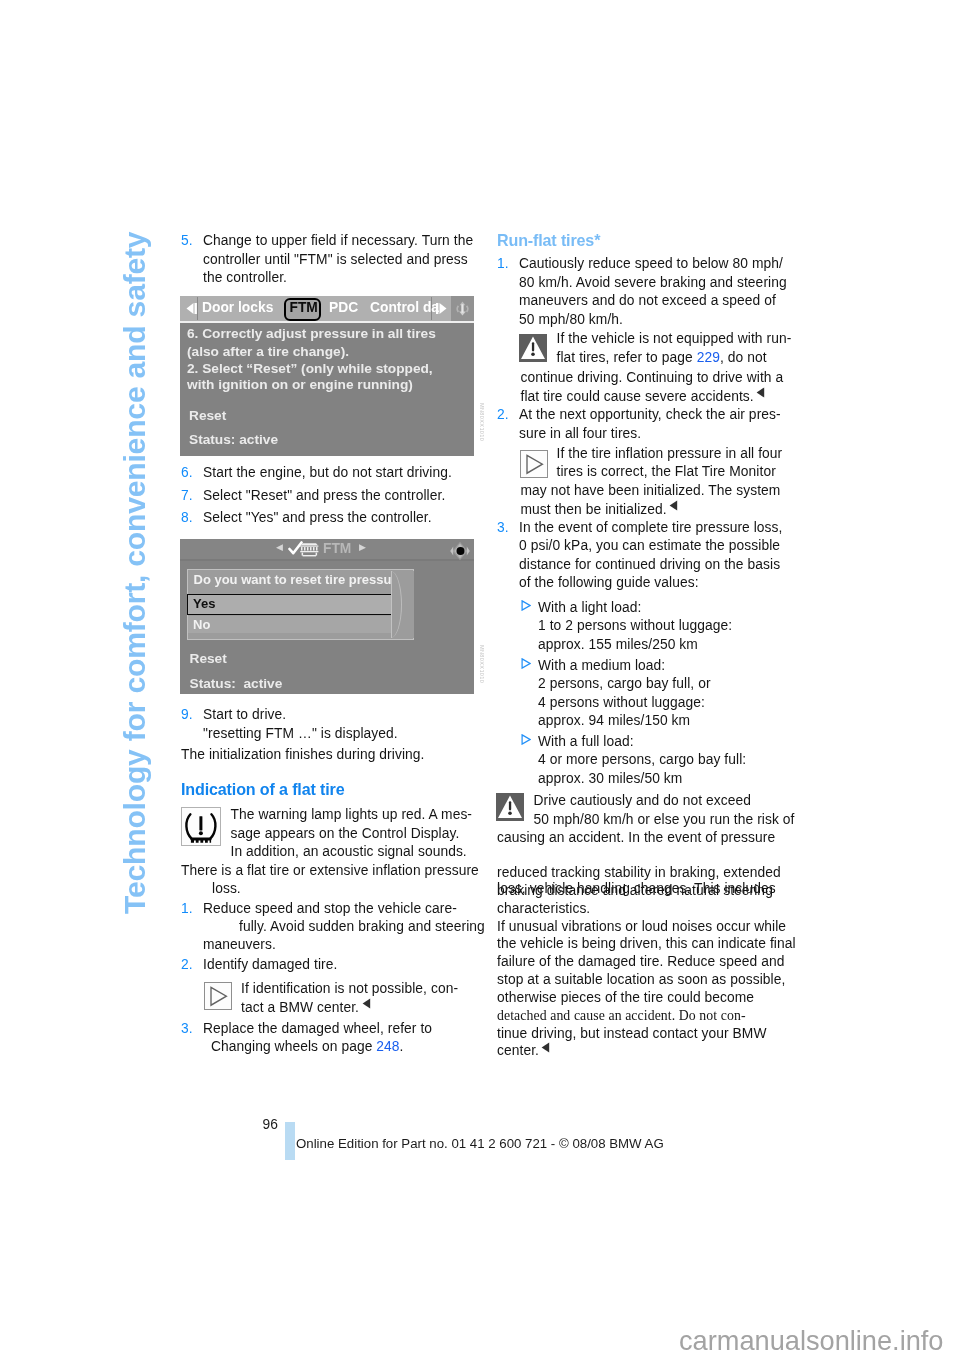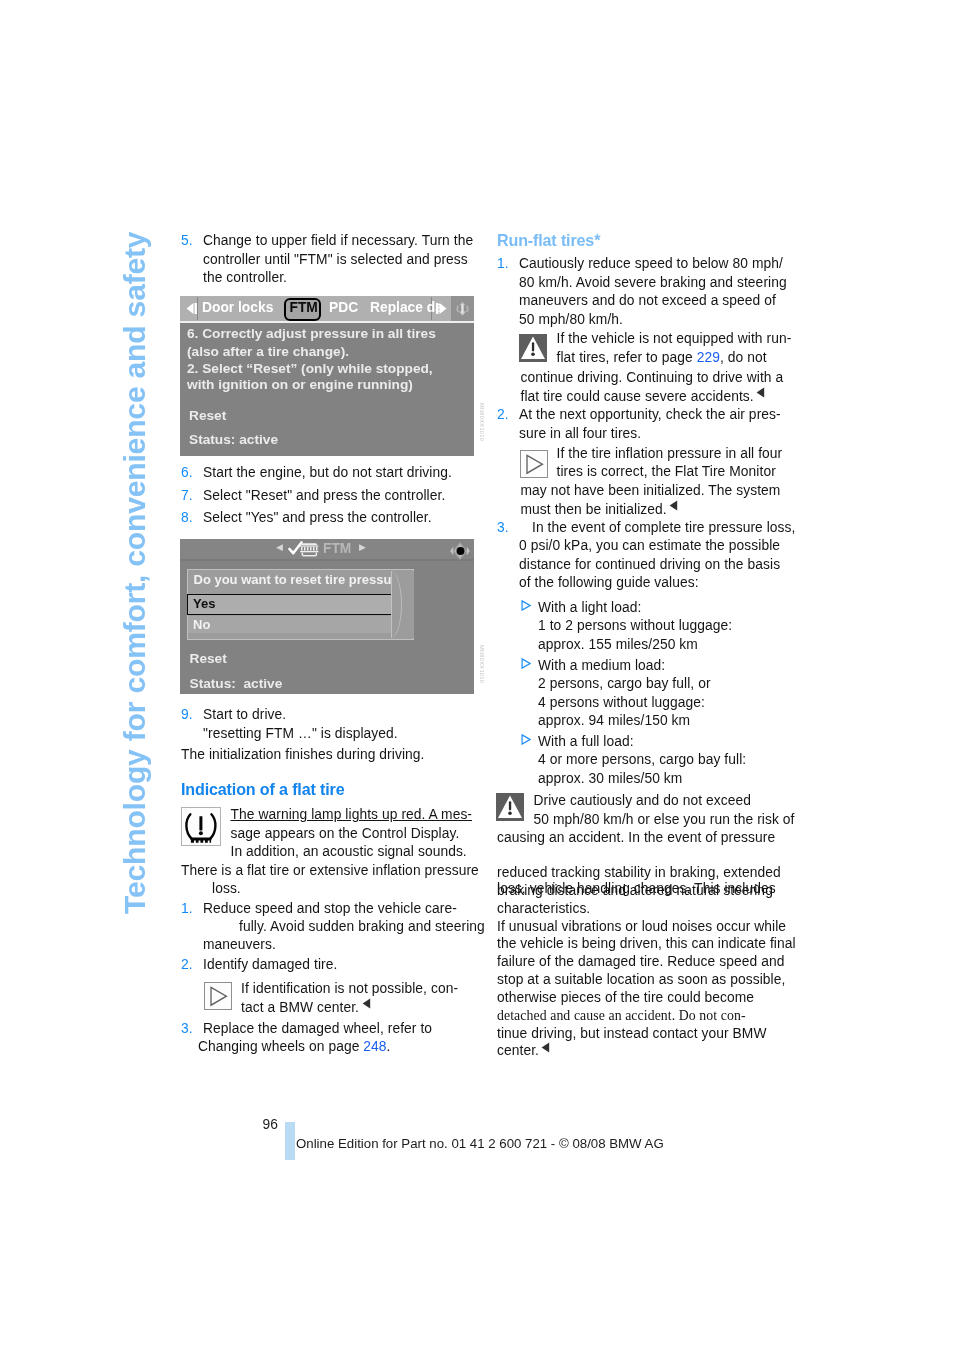--- a/index.html
+++ b/index.html
@@ -76,21 +76,21 @@
 
     <span class="ico" style="left:180.5px;top:807px;"><svg width="40" height="39" viewBox="0 0 40 39">
           <rect x="0.5" y="0.5" width="39" height="38" fill="#fdfdfd" stroke="#b2b2b2" stroke-width="1"></rect>
           <path d="M9.4 7.3 C3.6 13.6 4.2 25.0 10.5 31.6" fill="none" stroke="#050505" stroke-width="2.4" stroke-linecap="round"></path>
           <path d="M30.4 7.3 C36.2 13.6 35.6 25.0 29.3 31.6" fill="none" stroke="#050505" stroke-width="2.4" stroke-linecap="round"></path>
           <rect x="9.6" y="30.6" width="20.8" height="2.9" rx="1.3" fill="#050505"></rect>
           <path d="M9.9 32.4 L9.9 35.8 L13.0 35.8 L13.0 33.0 L14.8 33.0 L14.8 35.8 L17.6 35.8 L17.6 33.0 L19.4 33.0 L19.4 35.8 L22.2 35.8 L22.2 33.0 L24.0 33.0 L24.0 35.8 L26.8 35.8 L26.8 33.0 L28.6 33.0 L28.6 35.8 L30.1 35.8 L30.1 32.4 Z" fill="#050505"></path>
           <rect x="18.4" y="9.2" width="3.0" height="14.2" rx="0.4" fill="#050505"></rect>
           <circle cx="19.9" cy="26.2" r="2.0" fill="#050505"></circle>
         </svg></span>
-    <div class="ln" style="left:230.5px;top:808px;text-decoration:underline;">The warning lamp lights up red. A mes-</div>
+    <div class="ln" style="left:230.5px;top:808px;">The warning lamp lights up red. A mes-</div>
     <div class="ln" style="left:230.5px;top:826.5px;">sage appears on the Control Display.</div>
     <div class="ln" style="left:230.5px;top:845px;">In addition, an acoustic signal sounds.</div>
     <div class="ln" style="left:181px;top:863.5px;">There is a flat tire or extensive inflation pressure</div>
     <div class="ln" style="left:181px;top:882px;padding-left:31px;">loss.</div>
 
     <div class="num" style="left:181px;top:901.5px;">1.</div>
     <div class="ln" style="left:203px;top:901.5px;">Reduce speed and stop the vehicle care-</div>
     <div class="ln" style="left:203px;top:919.5px;margin-left:36px;">fully. Avoid sudden braking and steering</div>
     <div class="ln" style="left:203px;top:937.8px;">maneuvers.</div>
 
@@ -101,21 +101,21 @@
           <rect x="0.5" y="0.5" width="27" height="27" fill="#fdfdfd" stroke="#8f8f8f" stroke-width="1"></rect>
           <polygon points="7.0,5.3 22.4,14.2 7.0,23.2" fill="none" stroke="#636363" stroke-width="1.35" stroke-linejoin="miter"></polygon>
         </svg></span>
     <div class="ln" style="left:241px;top:982px;">If identification is not possible, con-</div>
     <div class="ln" style="left:241px;top:1000.5px;"><span>tact a BMW center.</span><span class="endmark"><svg width="9" height="11" viewBox="0 0 9 11">
             <polygon points="8.2,0.4 8.2,10.6 0.6,5.5" fill="#303030"></polygon>
           </svg></span></div>
 
     <div class="num" style="left:181px;top:1021.5px;">3.</div>
     <div class="ln" style="left:203px;top:1021.5px;">Replace the damaged wheel, refer to</div>
-    <div class="ln" style="left:198px;top:1040px;"><span>Changing wheels on page </span><span class="blue">248</span><span>.</span></div>
+    <div class="ln" style="left:211px;top:1040px;"><span>Changing wheels on page </span><span class="blue">248</span><span>.</span></div>
   </div>
 
   <div>
     <div class="sect light" style="left:497px;top:231.8px;">Run-flat tires*</div>
 
     <div class="num" style="left:497px;top:257px;">1.</div>
     <div class="ln" style="left:519px;top:257px;">Cautiously reduce speed to below 80 mph/</div>
     <div class="ln" style="left:519px;top:275.5px;">80 km/h. Avoid severe braking and steering</div>
     <div class="ln" style="left:519px;top:294px;">maneuvers and do not exceed a speed of</div>
     <div class="ln" style="left:519px;top:312.5px;">50 mph/80 km/h.</div>
@@ -142,21 +142,21 @@
           <polygon points="7.0,5.3 22.4,14.2 7.0,23.2" fill="none" stroke="#636363" stroke-width="1.35" stroke-linejoin="miter"></polygon>
         </svg></span>
     <div class="ln" style="left:556.5px;top:447.3px;">If the tire inflation pressure in all four</div>
     <div class="ln" style="left:556.5px;top:465.3px;">tires is correct, the Flat Tire Monitor</div>
     <div class="ln" style="left:520.5px;top:484px;">may not have been initialized. The system</div>
     <div class="ln" style="left:520.5px;top:502.5px;"><span>must then be initialized.</span><span class="endmark"><svg width="9" height="11" viewBox="0 0 9 11">
             <polygon points="8.2,0.4 8.2,10.6 0.6,5.5" fill="#303030"></polygon>
           </svg></span></div>
 
     <div class="num" style="left:497px;top:520.5px;">3.</div>
-    <div class="ln" style="left:519px;top:520.5px;margin-left:13px;">In the event of complete tire pressure loss,</div>
+    <div class="ln" style="left:519px;top:520.5px;">In the event of complete tire pressure loss,</div>
     <div class="ln" style="left:519px;top:539px;">0 psi/0 kPa, you can estimate the possible</div>
     <div class="ln" style="left:519px;top:557.5px;">distance for continued driving on the basis</div>
     <div class="ln" style="left:519px;top:576px;">of the following guide values:</div>
 
     <span class="bullet" style="left:521px;top:600px;"><svg width="10" height="11" viewBox="0 0 10 11">
           <polygon points="1.1,0.9 9.0,5.5 1.1,10.1" fill="none" stroke="#2491f8" stroke-width="1.25" stroke-linejoin="miter"></polygon>
         </svg></span>
     <div class="ln" style="left:538px;top:600.5px;">With a light load:</div>
     <div class="ln" style="left:538px;top:619px;">1 to 2 persons without luggage:</div>
     <div class="ln" style="left:538px;top:637.5px;">approx. 155 miles/250 km</div>
@@ -210,21 +210,21 @@
     <svg style="position:absolute;left:5px;top:6px;" width="14" height="13" viewBox="0 0 14 13">
         <polygon points="8.5,1 8.5,12 1.5,6.5" fill="#fff"></polygon>
         <rect x="9.5" y="1" width="2.4" height="11" fill="#fff"></rect>
       </svg>
     <div style="position:absolute;left:16.5px;top:1px;width:1.3px;height:23px;background:#888;"></div>
     <div style="position:absolute;left:250.5px;top:1px;width:1.3px;height:23px;background:#888;"></div>
     <div class="tabtxt" style="left:22px;top:5px;">Door locks</div>
     <div style="position:absolute;left:104px;top:1.8px;width:37px;height:23px;background:#a4a4a4;border:2.6px solid #000;border-radius:6px;box-sizing:border-box;"></div>
     <div class="tabtxt" style="left:109.5px;top:5px;color:#0c0c0c;">FTM</div>
     <div class="tabtxt" style="left:149px;top:5px;">PDC</div>
-    <div class="tabtxt" style="left:190px;top:5px;">Replace da</div>
+    <div class="tabtxt" style="left:190px;top:5px;">Control da</div>
     <svg style="position:absolute;left:254px;top:6px;" width="14" height="13" viewBox="0 0 14 13">
         <rect x="2" y="1" width="2.4" height="11" fill="#fff"></rect>
         <polygon points="5.5,1 5.5,12 12.5,6.5" fill="#fff"></polygon>
       </svg>
     <div style="position:absolute;left:271px;top:0;width:23px;height:25px;background:#929292;"></div>
     <svg style="position:absolute;left:271px;top:1px;" width="23" height="23" viewBox="0 0 23 23">
       <path d="M11.5 4.6 L14.4 8.2 L8.6 8.2 Z" fill="#bcbcbc"></path>
       <path d="M11.5 18.6 L14.9 14.4 L8.1 14.4 Z" fill="#cfcfcf"></path>
       <rect x="10.3" y="7.2" width="2.3" height="8.6" rx="0.5" fill="#e6e6e6"></rect>
       <path d="M7.4 8.8 A4.4 4.4 0 0 0 7.4 14.8" fill="none" stroke="#b4b4b4" stroke-width="1.8"></path>
@@ -277,13 +277,14 @@
     <div style="position:absolute;left:211px;top:31.7px;width:22px;height:67.6px;background:#9c9c9c;border-left:1.4px solid #c2c2c2;border-radius:0 0 0 0;"></div>
     <div style="position:absolute;left:203px;top:31.7px;width:18px;height:67.6px;border-right:1.4px solid #bdbdbd;border-radius:0 60% 60% 0 / 0 50% 50% 0;"></div>
     <div class="bodytxt" style="left:9.5px;top:112.5px;">Reset</div>
     <div class="bodytxt" style="left:9.5px;top:137.5px;">Status: &nbsp;active</div>
   </div>
   <div class="shotlabel" style="left:479px;top:645px;">MN80XX1010</div>
 
   <div class="pageno" style="left:262.5px;top:1118px;">96</div>
   <div class="footbar" style="left:285px;top:1121.5px;width:10px;height:38px;"></div>
   <div class="foottext" style="left:296px;top:1136.5px;">Online Edition for Part no. 01 41 2 600 721 - © 08/08 BMW AG</div>
+  <div class="wmark" style="left:679px;top:1326.5px;">carmanualsonline.info</div>
 </div>
 
 </body></html>

